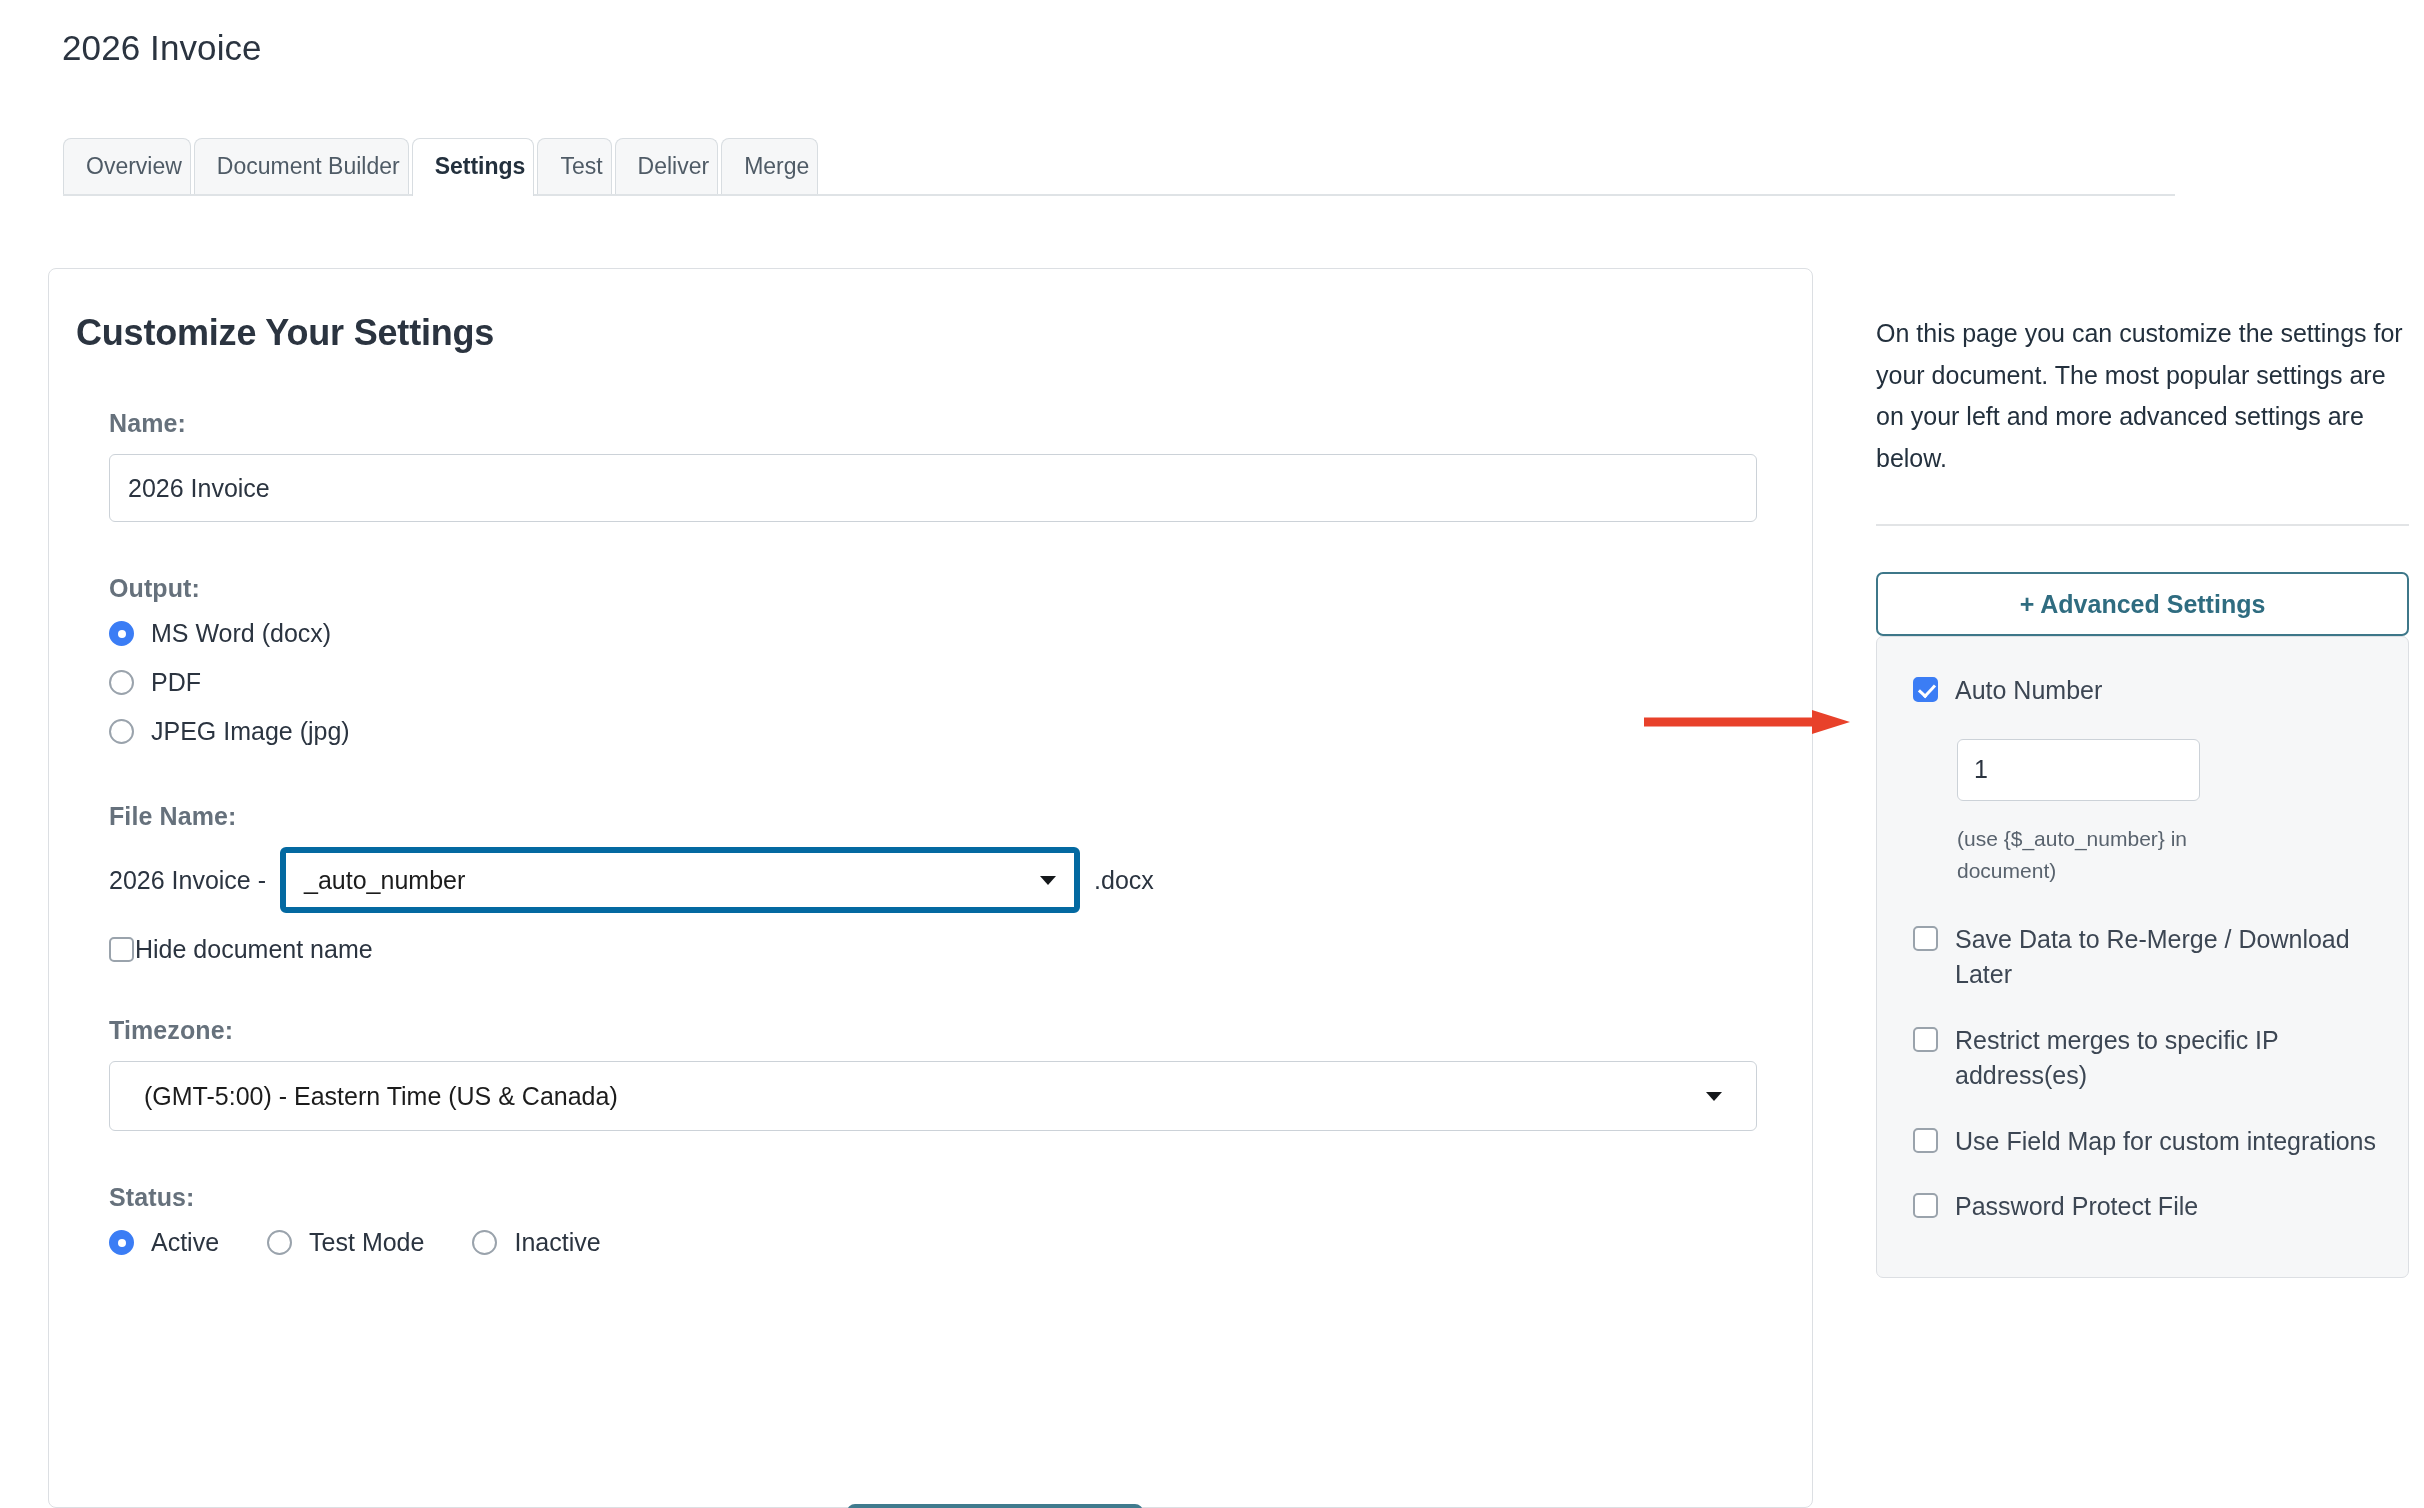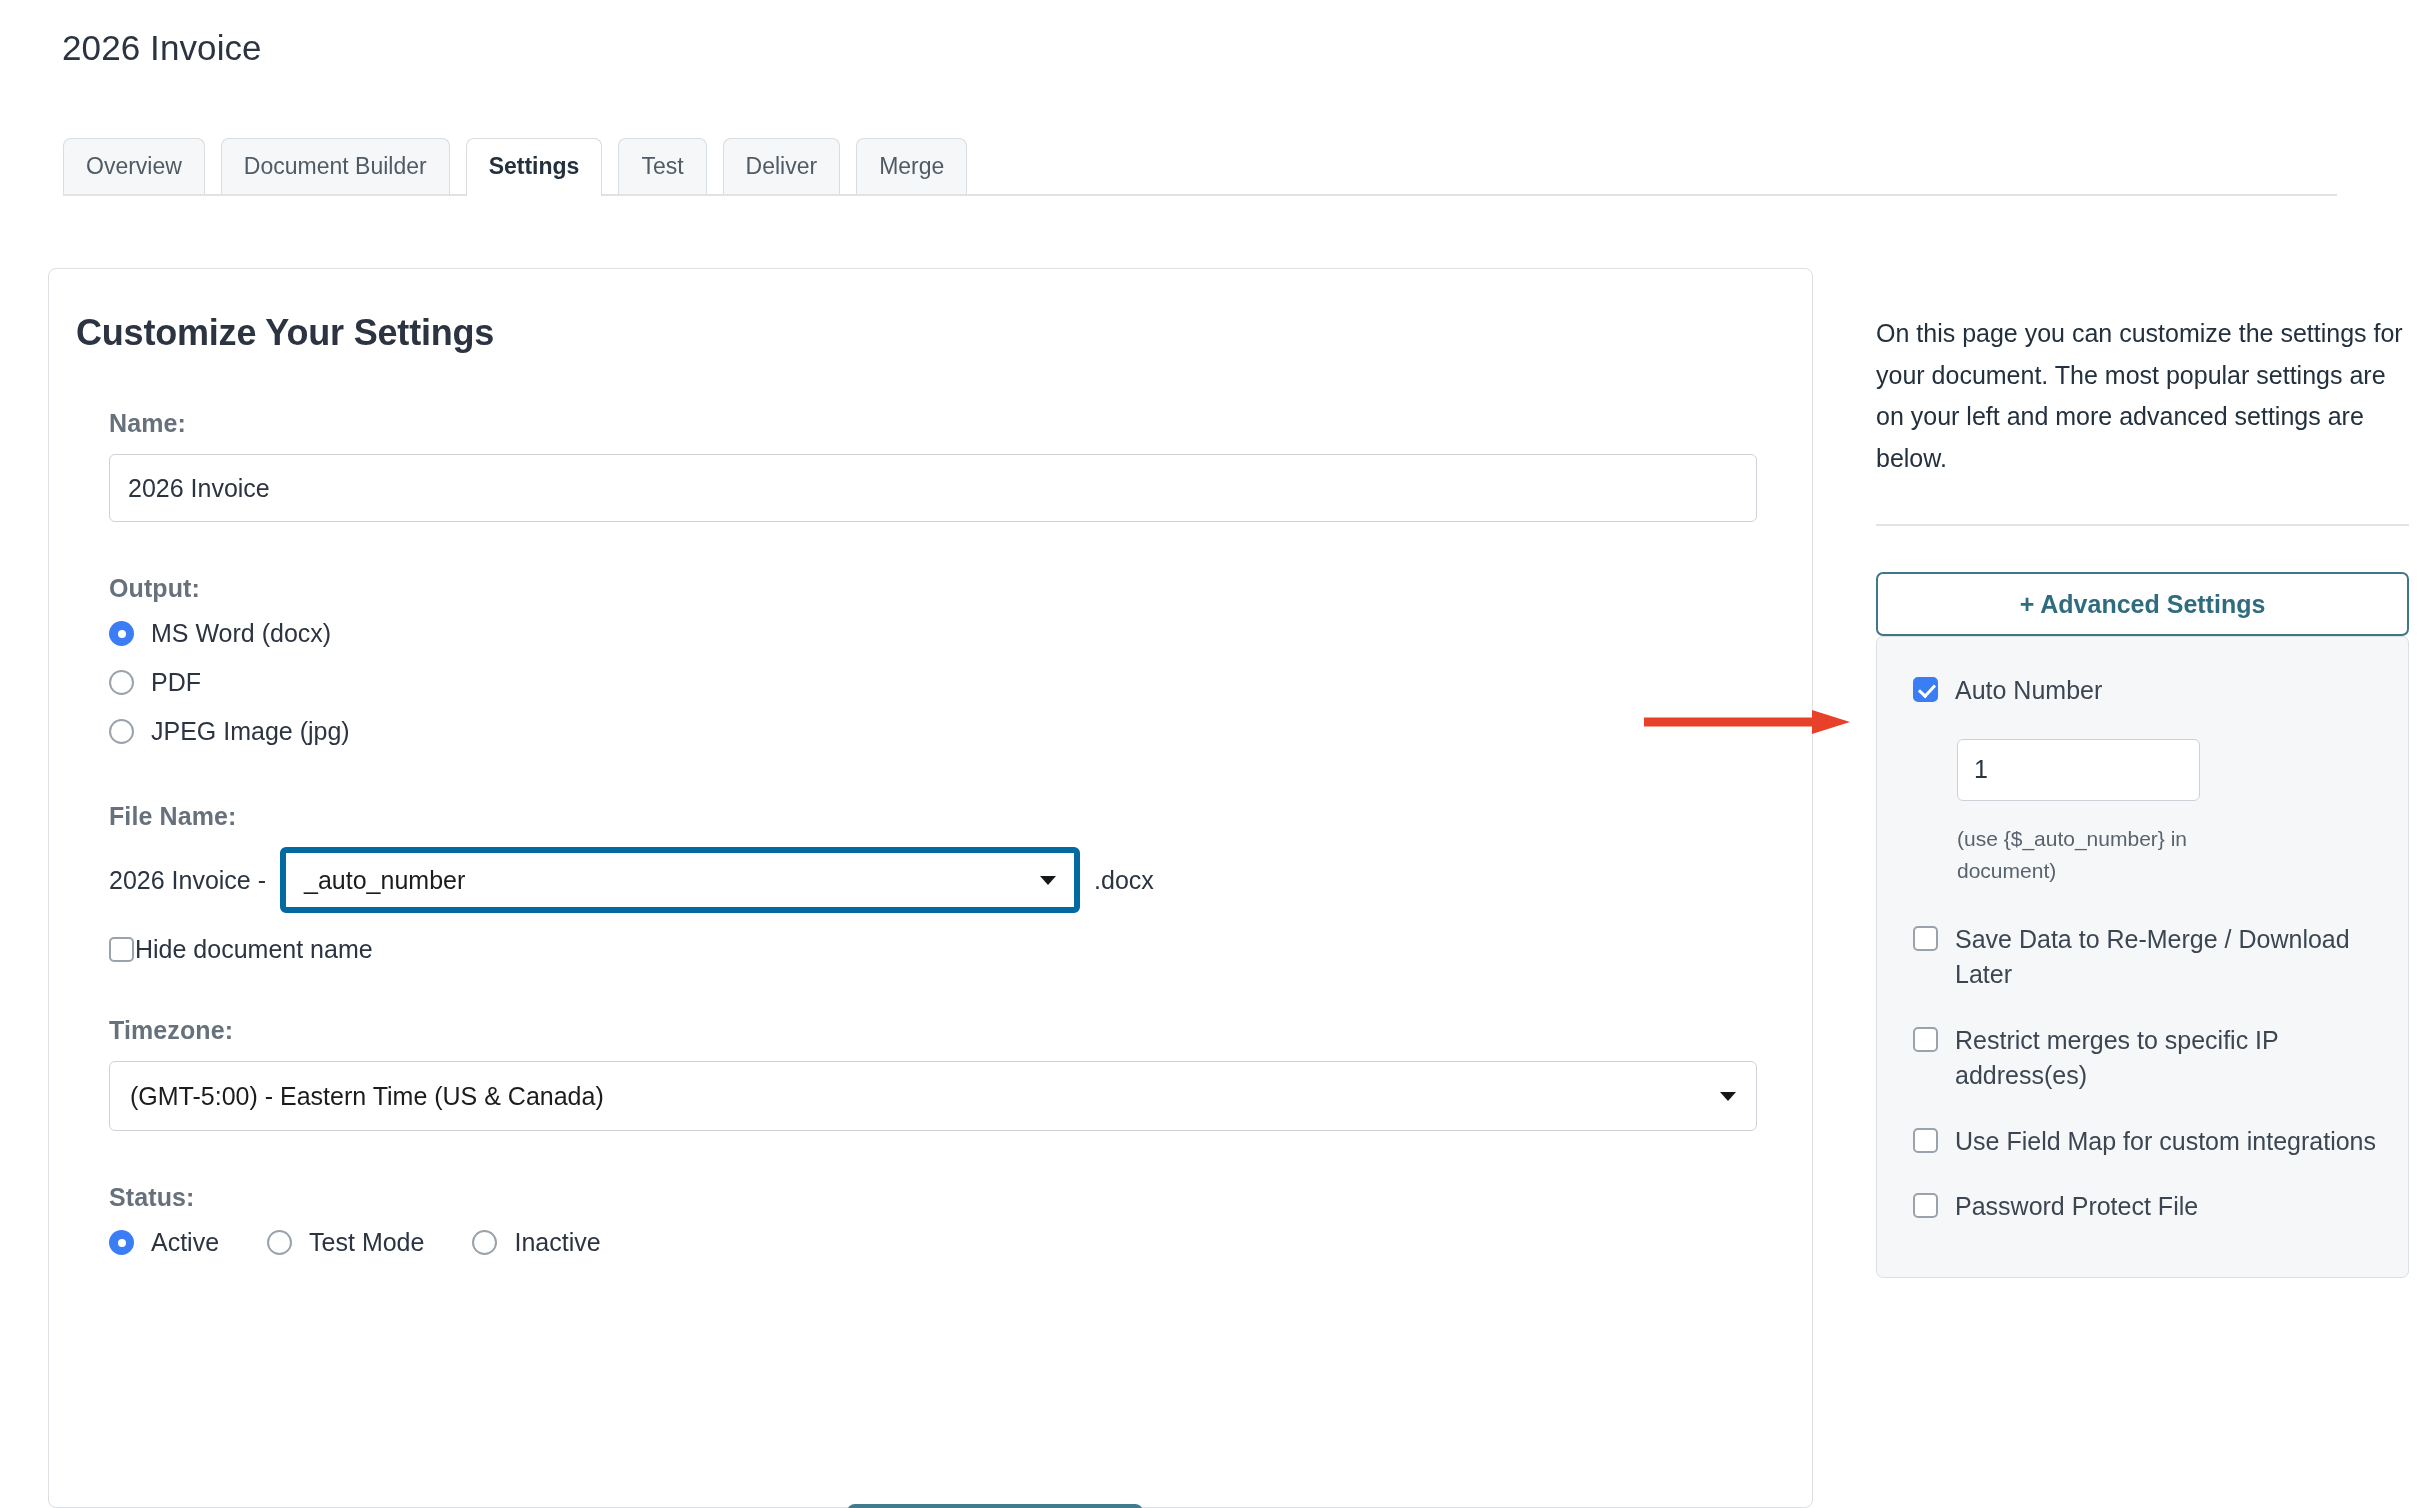--- a/index.html
+++ b/index.html
@@ -25,22 +25,22 @@
     display: flex; align-items: flex-end;
     border-bottom: 2px solid #dfe3e6;
     padding-right: 1354px;
   }
   .tab {
     font-size: 23px; color: #4f5b66;
     background: #f6f7f8;
     border: 1px solid #d8dde1;
     border-bottom: none;
     border-radius: 8px 8px 0 0;
-    padding: 14px 22px 15px 22px;
-    margin-right: 16px;
+    padding: 14px 8px 15px 22px;
+    margin-right: 3px;
     line-height: 1.15;
     position: relative;
     white-space: nowrap;
   }
   .tab.active {
     background: #ffffff;
     color: #23303d;
     font-weight: bold;
     border-color: #d8dde1;
     margin-bottom: -2px;
@@ -132,21 +132,21 @@
     border-right: 8px solid transparent;
     border-top: 9px solid #15181b;
     flex: none;
   }
   .fn-suffix { font-size: 25px; color: #2b3440; margin-left: 14px; }
 
   .select-wide {
     width: 1648px; height: 70px;
     border: 1px solid #ccd2d8; border-radius: 6px; background: #fff;
     font-size: 25px; color: #1c1c1c;
-    padding: 0 20px;
+    padding: 0 34px;
     display: flex; align-items: center; justify-content: space-between;
   }
 
   .bottom-btn {
     position: absolute; left: 798px; top: 1235px;
     width: 296px; height: 60px;
     background: #407b8e; border-radius: 8px 8px 0 0;
   }
 
   

